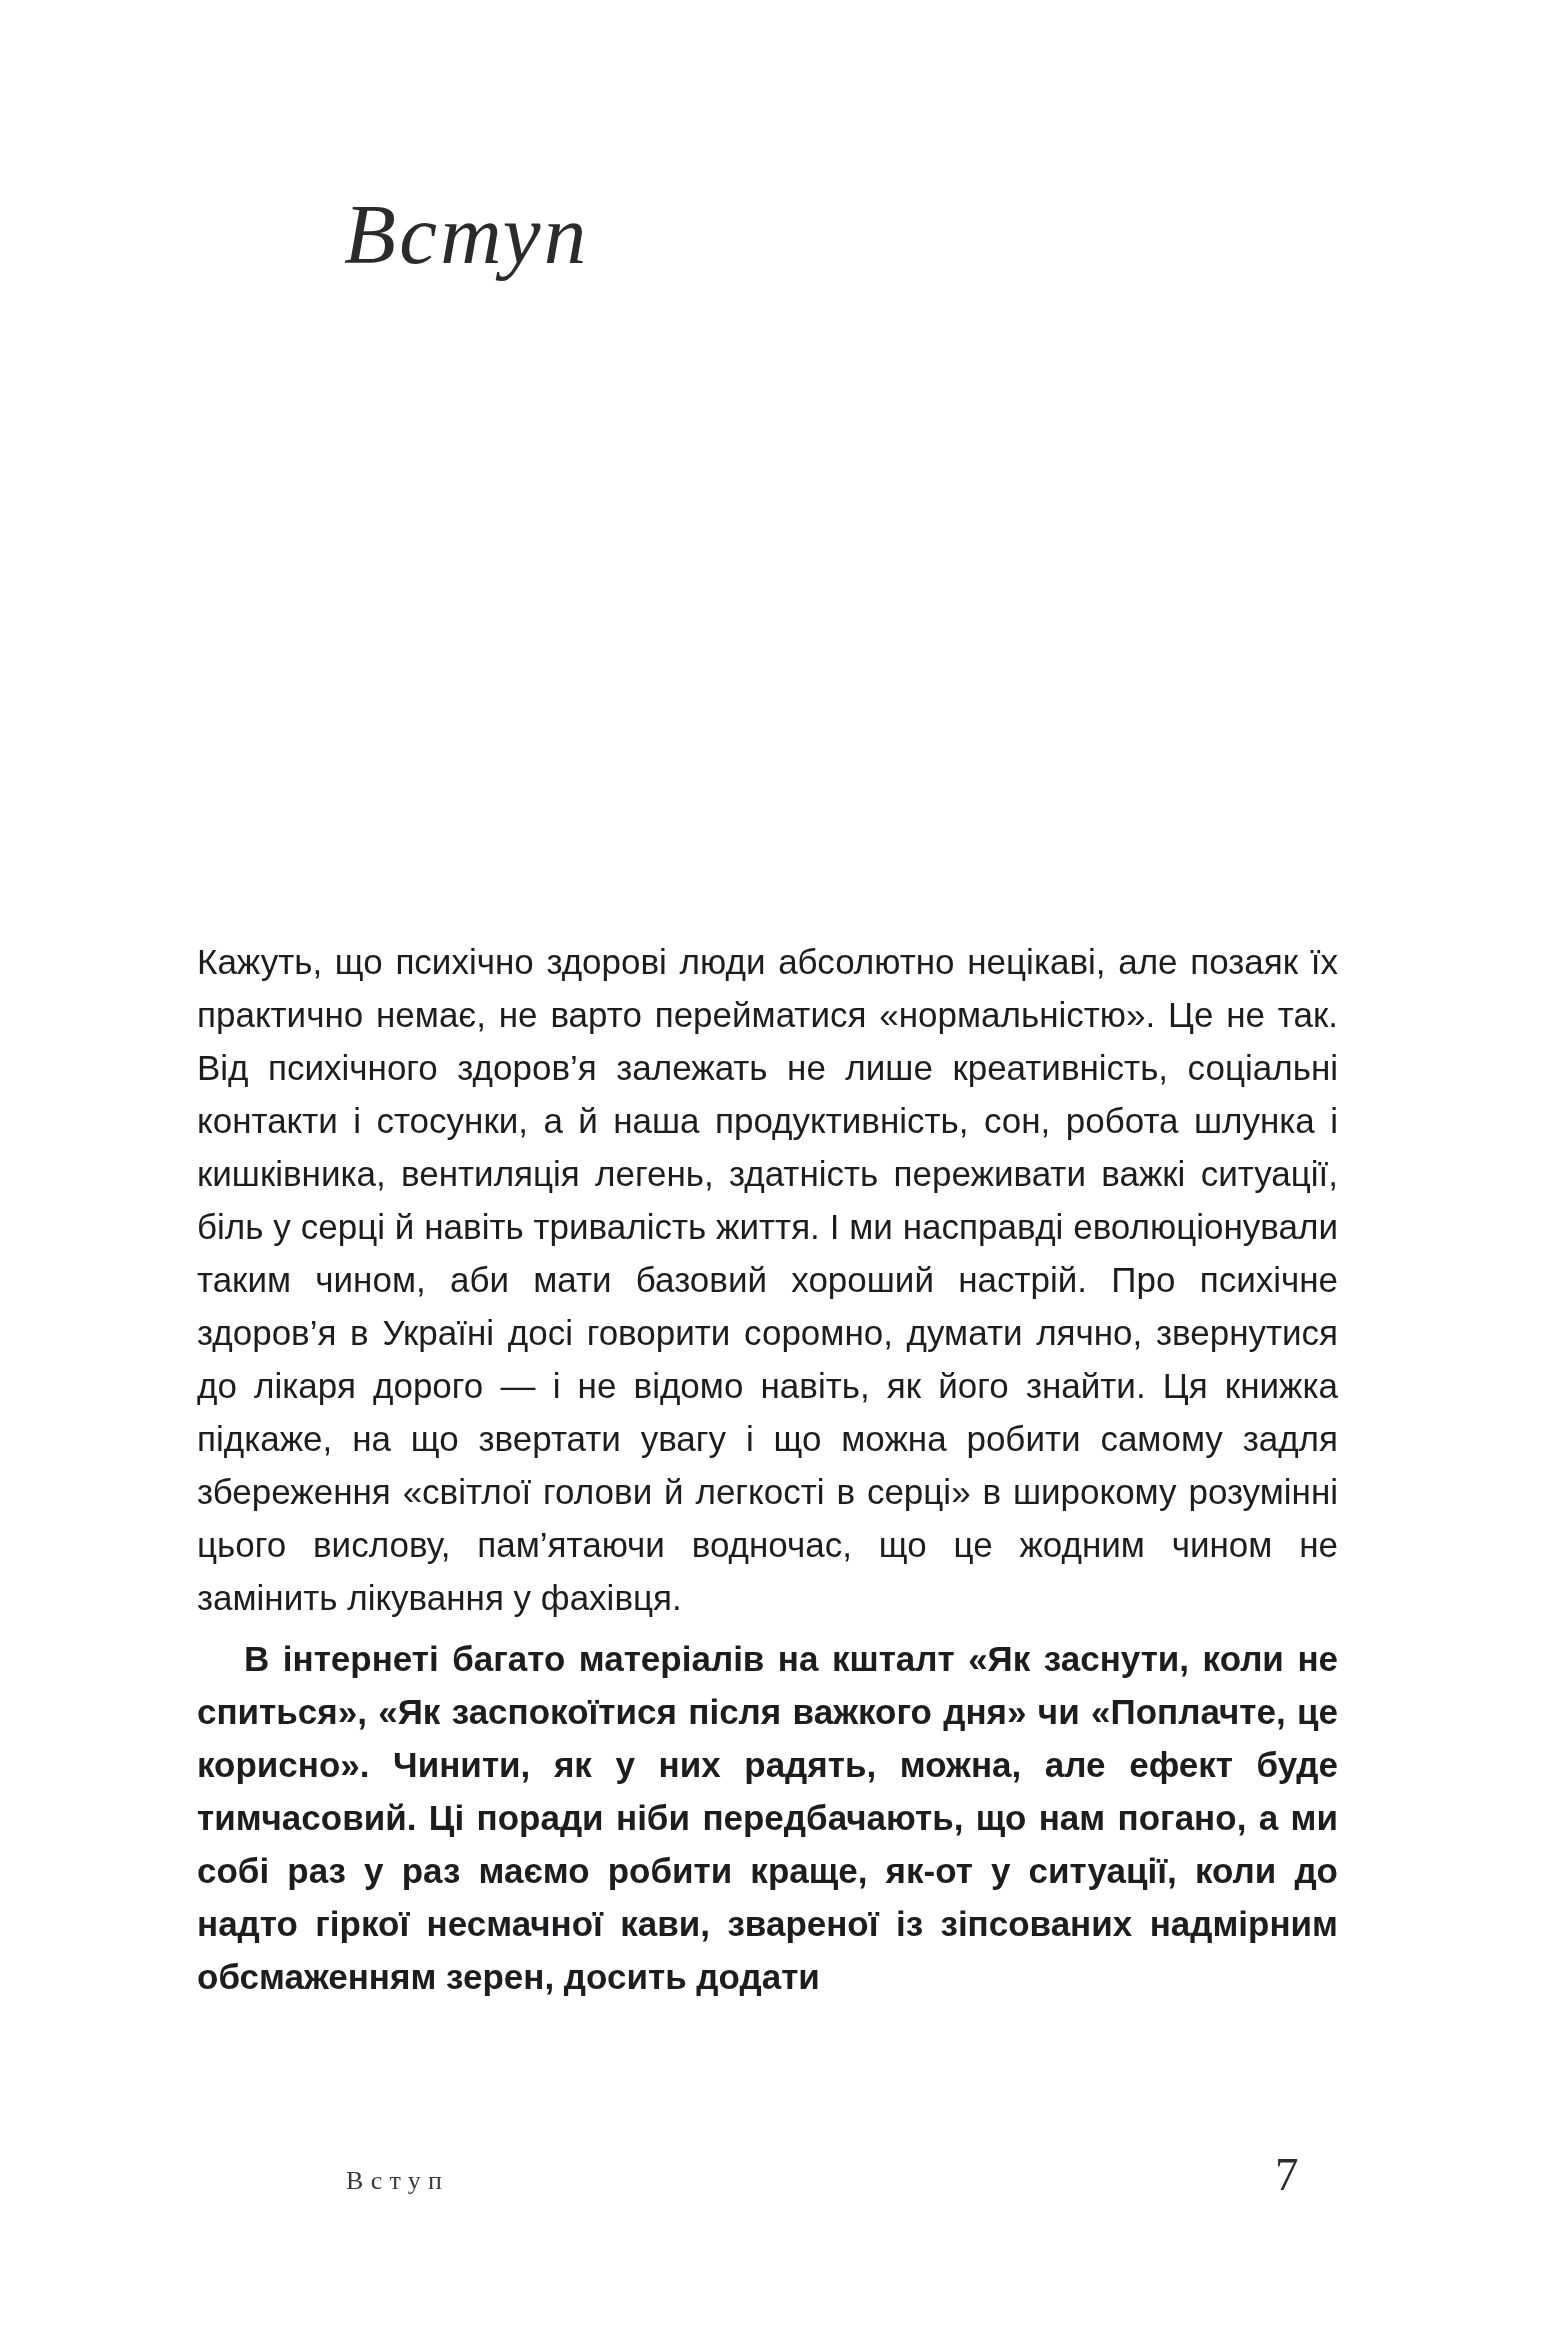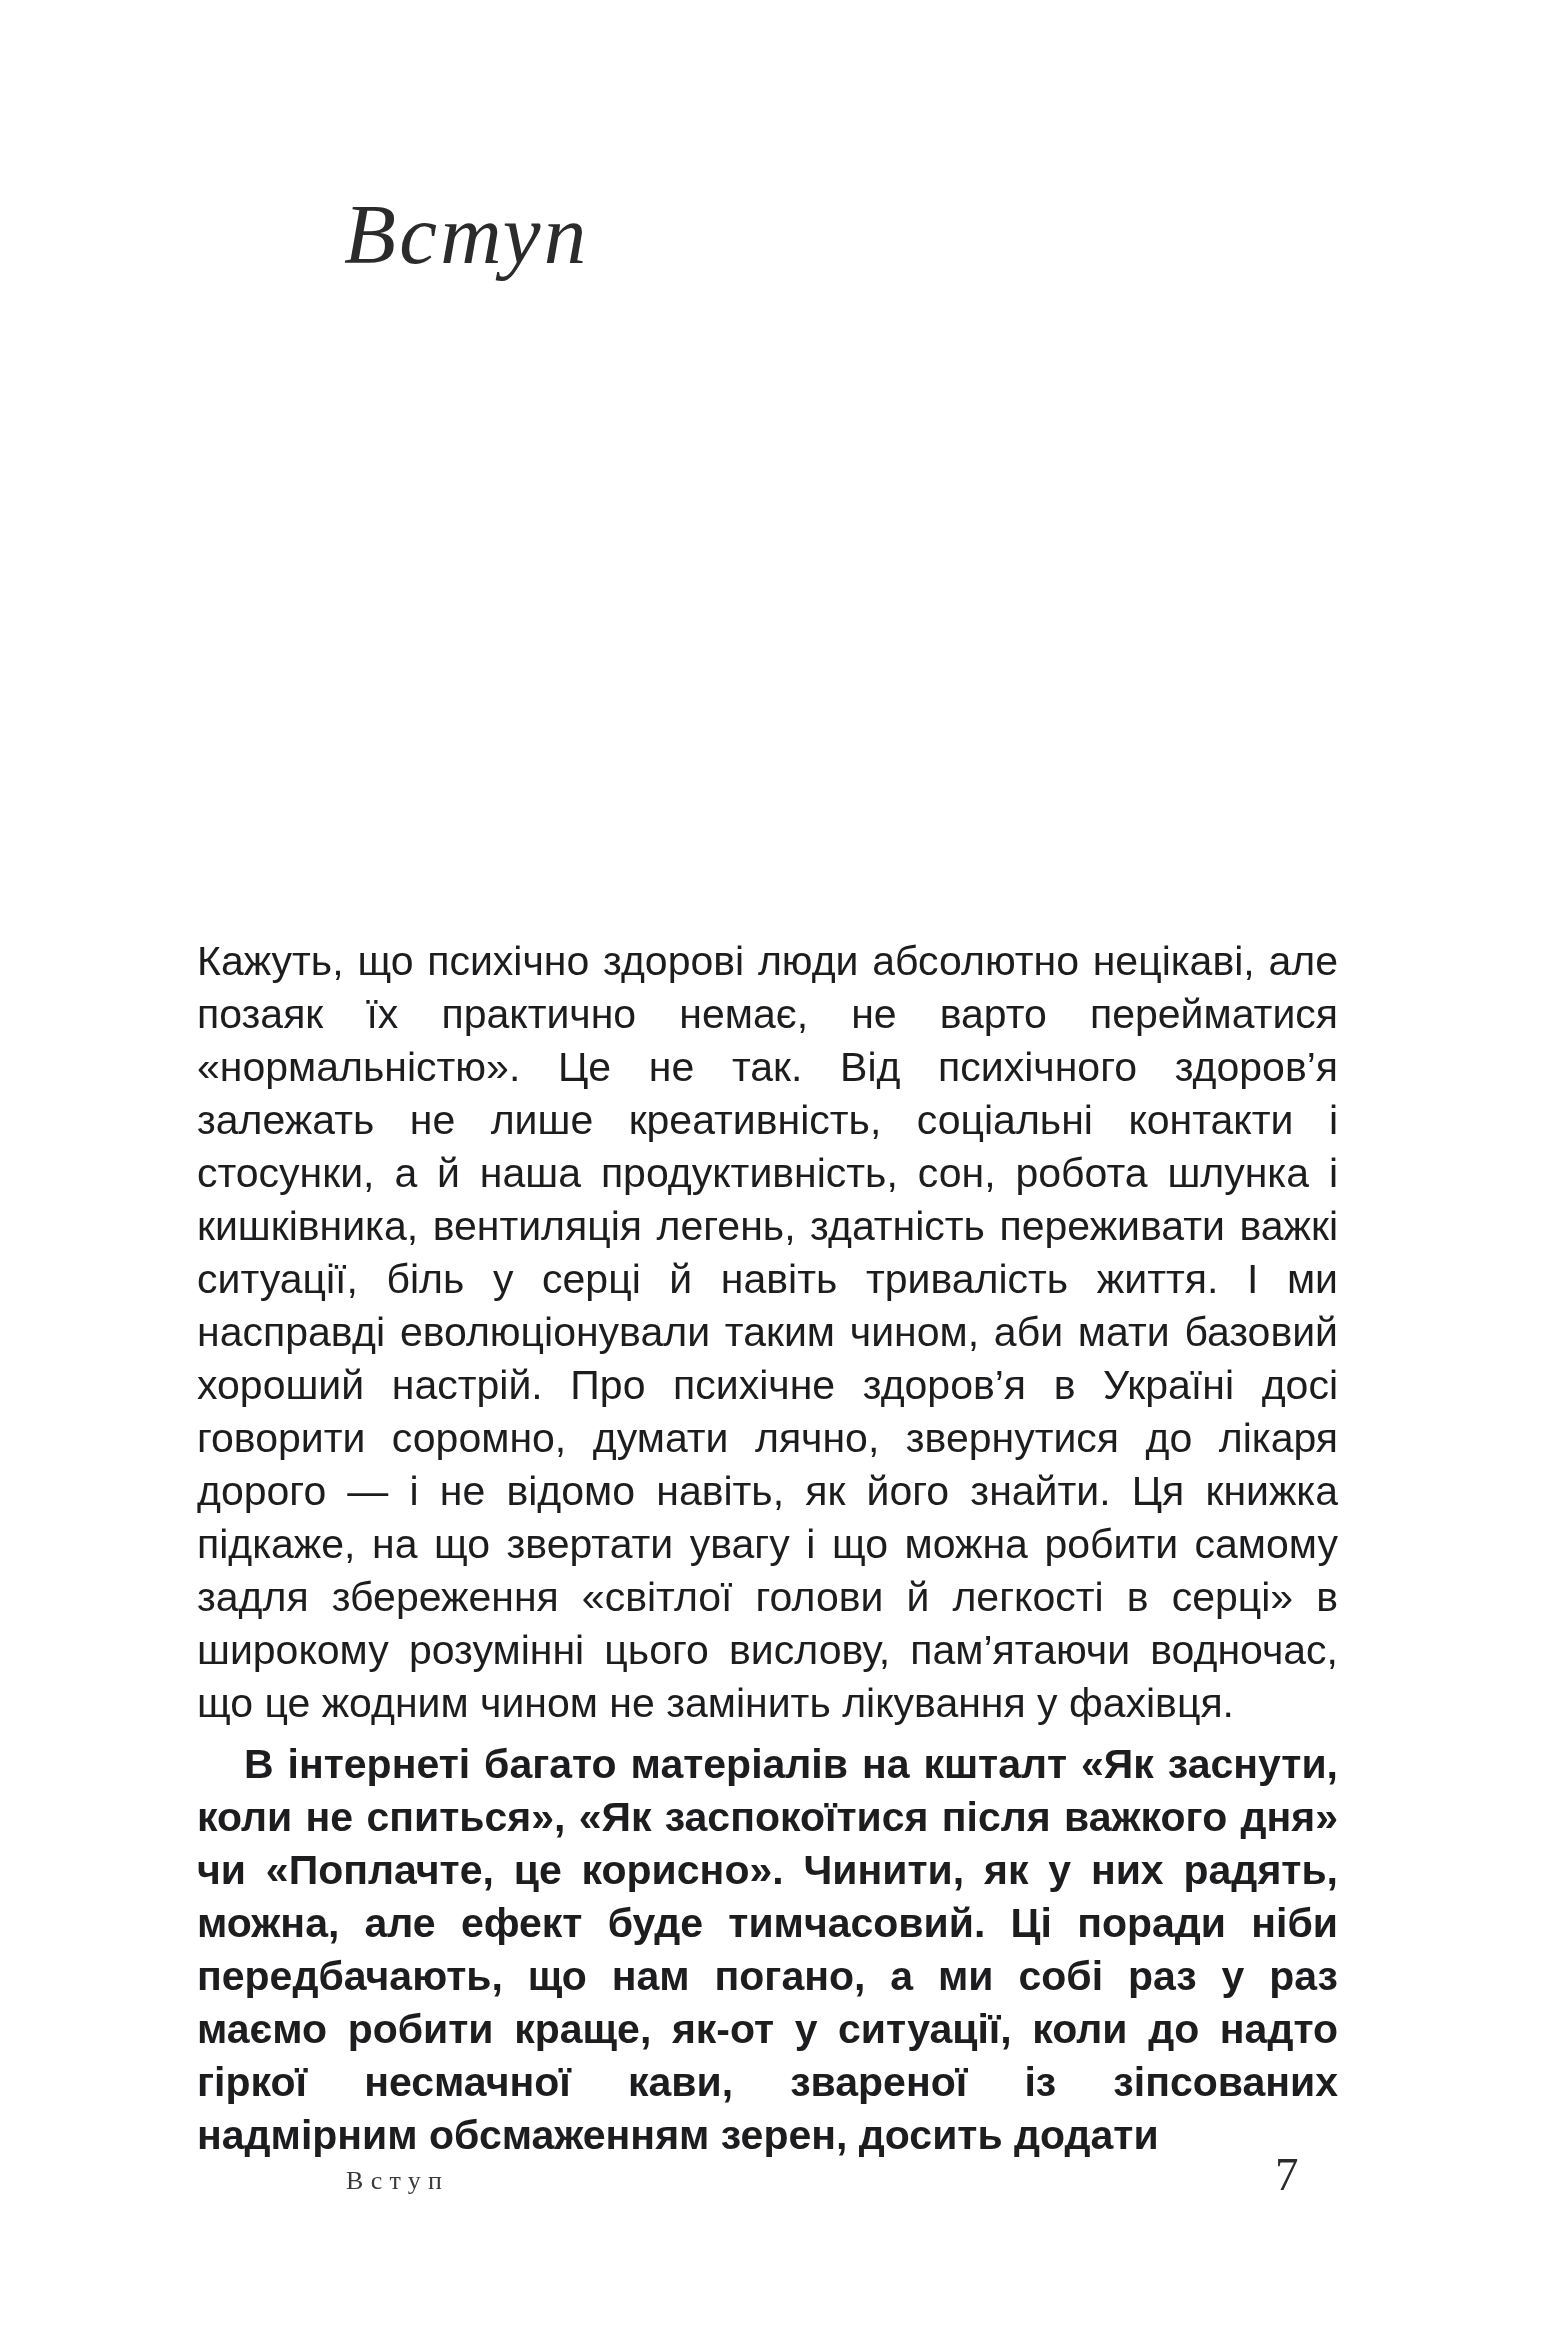--- a/index.html
+++ b/index.html
@@ -27,21 +27,21 @@
     font-size: 85px;
     line-height: 1.1;
     letter-spacing: 3.3px;
     color: #2b2b2b;
   }
   .body-text {
     position: absolute;
     left: 181px;
     top: 919px;
     width: 1157px;
-    font-size: 41px;
+    font-size: 35px;
     line-height: 53px;
     color: #1d1d1f;
     text-align: justify;
     hyphens: auto;
     -webkit-hyphens: auto;
   }
   .para { margin: 0; }
   .para.indented { text-indent: 47px; font-weight: bold; }
   .running-head {
     position: absolute;

